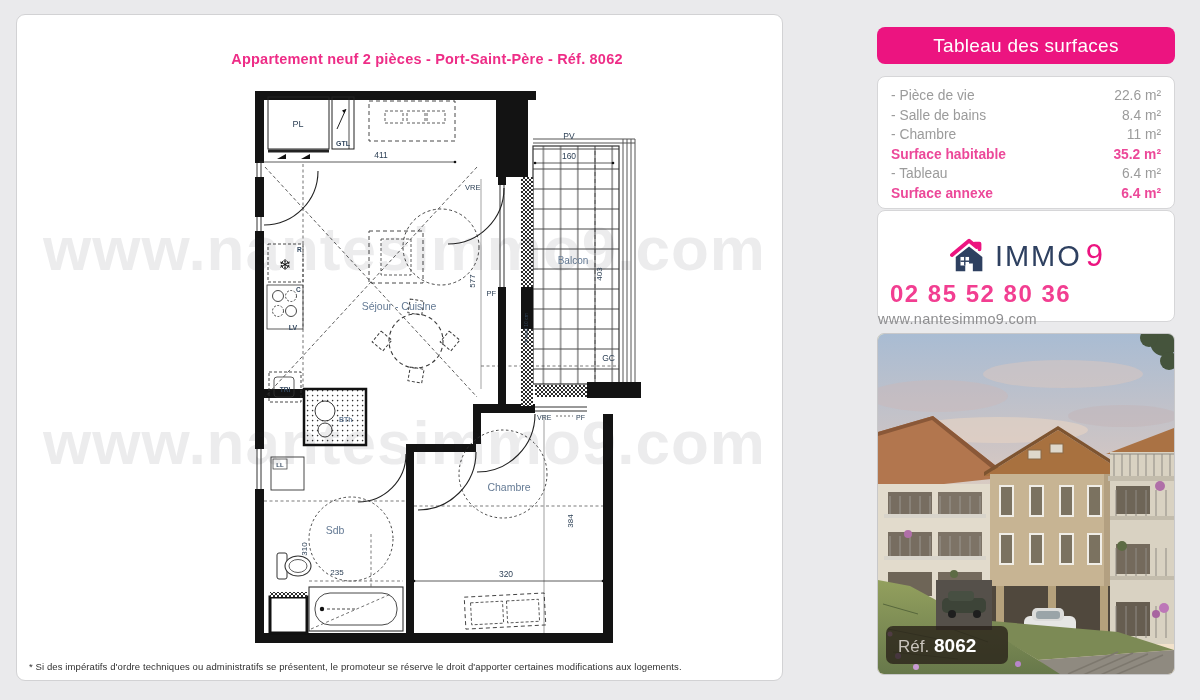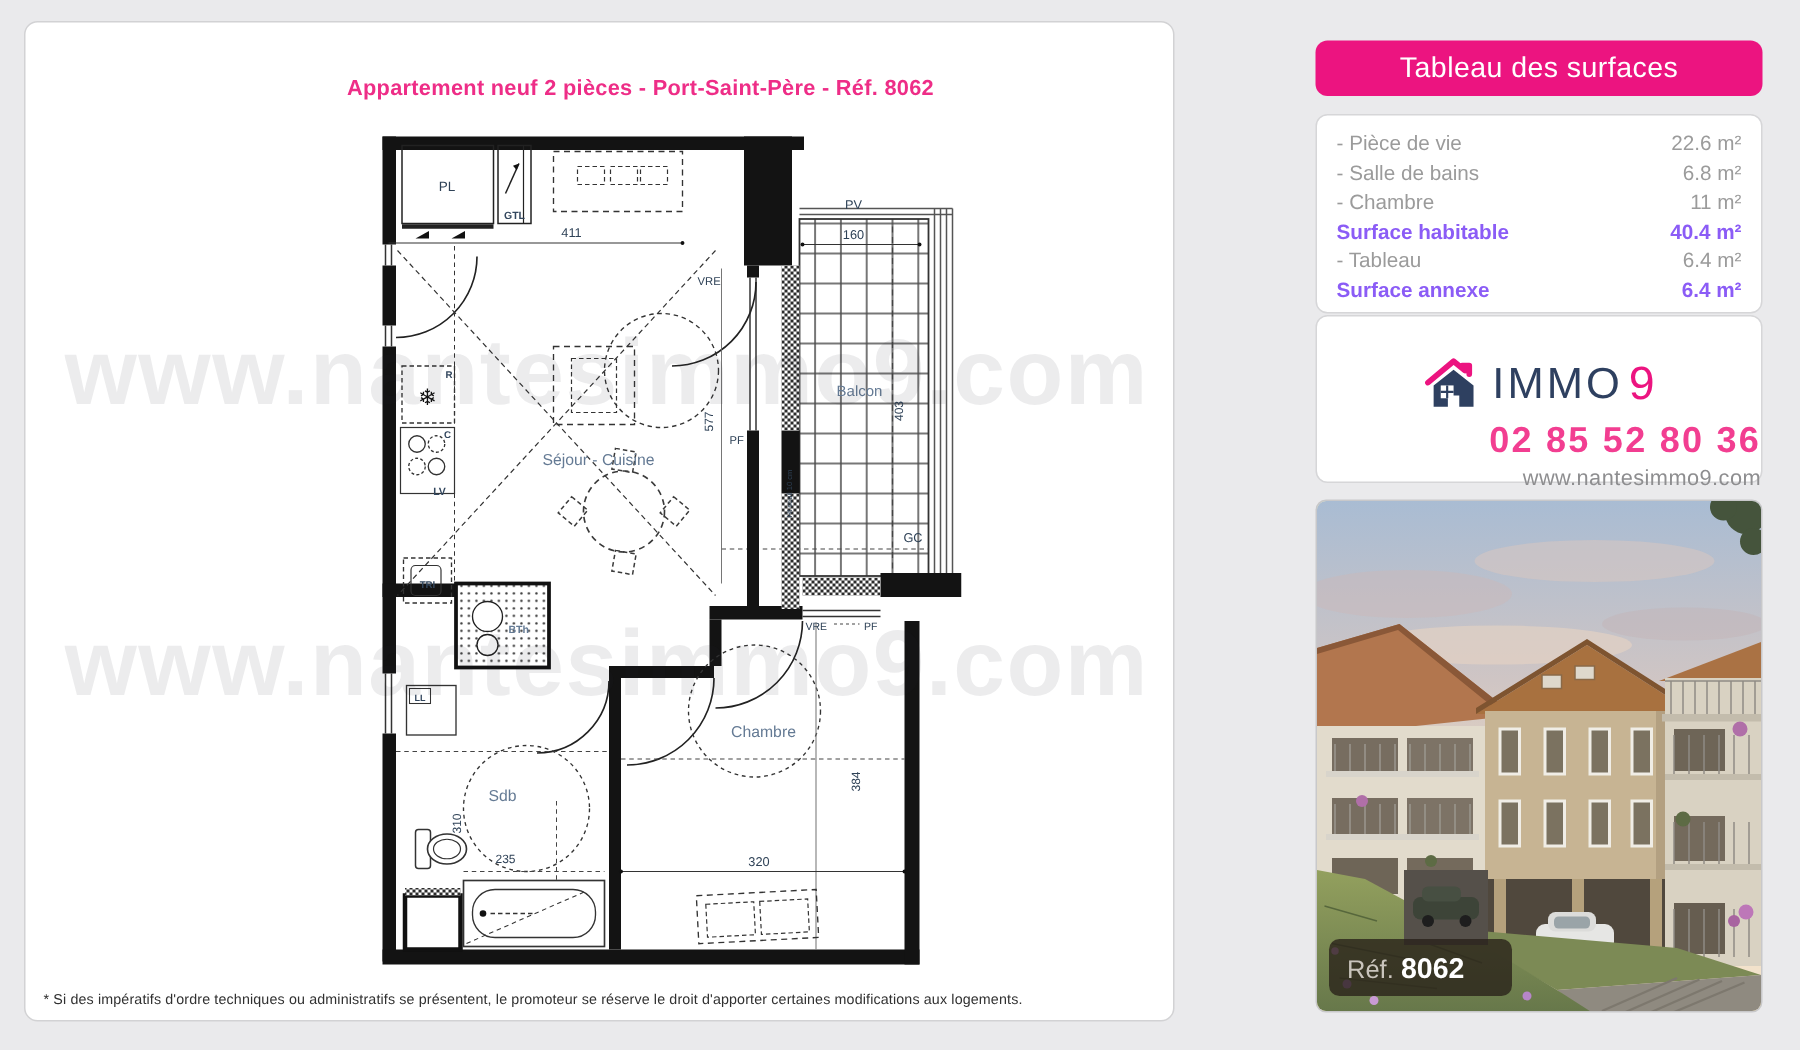--- a/index.html
+++ b/index.html
@@ -42,25 +42,25 @@
     background:#ec1480; border-radius:8px;
     color:#fff; font-size:19px; text-align:center; line-height:37px;
     letter-spacing:.3px;
   }
   .surf-body {
     position:absolute; left:2px; top:76px; width:298px; height:133px;
     background:#fff; border:1px solid #d6d6d8; border-radius:8px;
     padding:9px 13px 0 13px;
   }
   .surf-row { display:flex; justify-content:space-between; line-height:19.5px; font-size:13.8px; color:#9b9b9b; }
-  .surf-row.bold { color:#8b5cf6; font-weight:bold; }
+  .surf-row.bold { color:#ec4899; font-weight:bold; }
   .agency-card {
     position:absolute; left:2px; top:210px; width:298px; height:112px;
     background:#fff; border:1px solid #d6d6d8; border-radius:8px;
-    text-align:right; padding-top:26px;
+    text-align:left; padding-top:26px;
   }
   .brand-row { display:flex; align-items:center; justify-content:center; gap:4px; height:38px; }
   .brand-immo { color:#2e4060; font-size:29px; letter-spacing:2px; }
   .brand-nine { color:#ec1480; font-size:31px; letter-spacing:0; }
   .phone { color:#f23e91; font-size:24px; font-weight:bold; letter-spacing:1.5px; margin-top:5px;margin-left:12px; }
   .website { color:#8e8e90; font-size:14.5px; margin-top:3px; letter-spacing:.3px; }
   .photo-card {
     position:absolute; left:2px; top:333px; width:298px; height:342px;
     border:1px solid #c8c8ca; border-radius:7px; overflow:hidden; background:#fef9c3;
   }
@@ -297,29 +297,29 @@
 <div class="right-col">
 
   <div class="surf-header">Tableau des surfaces</div>
   <div class="surf-body">
     <div class="surf-row">
       <span>- Pièce de vie</span>
       <span>22.6 m²</span>
     </div>
     <div class="surf-row">
       <span>- Salle de bains</span>
-      <span>6.8 m²</span>
+      <span>8.4 m²</span>
     </div>
     <div class="surf-row">
       <span>- Chambre</span>
       <span>11 m²</span>
     </div>
     <div class="surf-row bold">
       <span>Surface habitable</span>
-      <span>40.4 m²</span>
+      <span>35.2 m²</span>
     </div>
     <div class="surf-row">
       <span>- Tableau</span>
       <span>6.4 m²</span>
     </div>
     <div class="surf-row bold">
       <span>Surface annexe</span>
       <span>6.4 m²</span>
     </div>
   </div>

